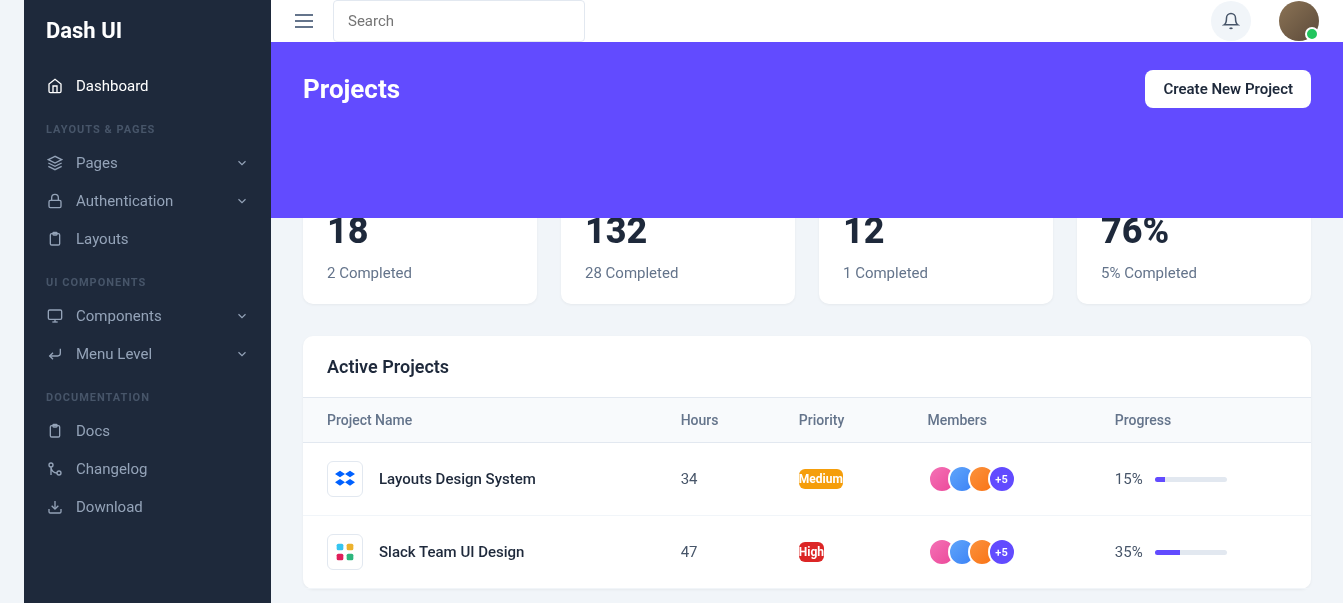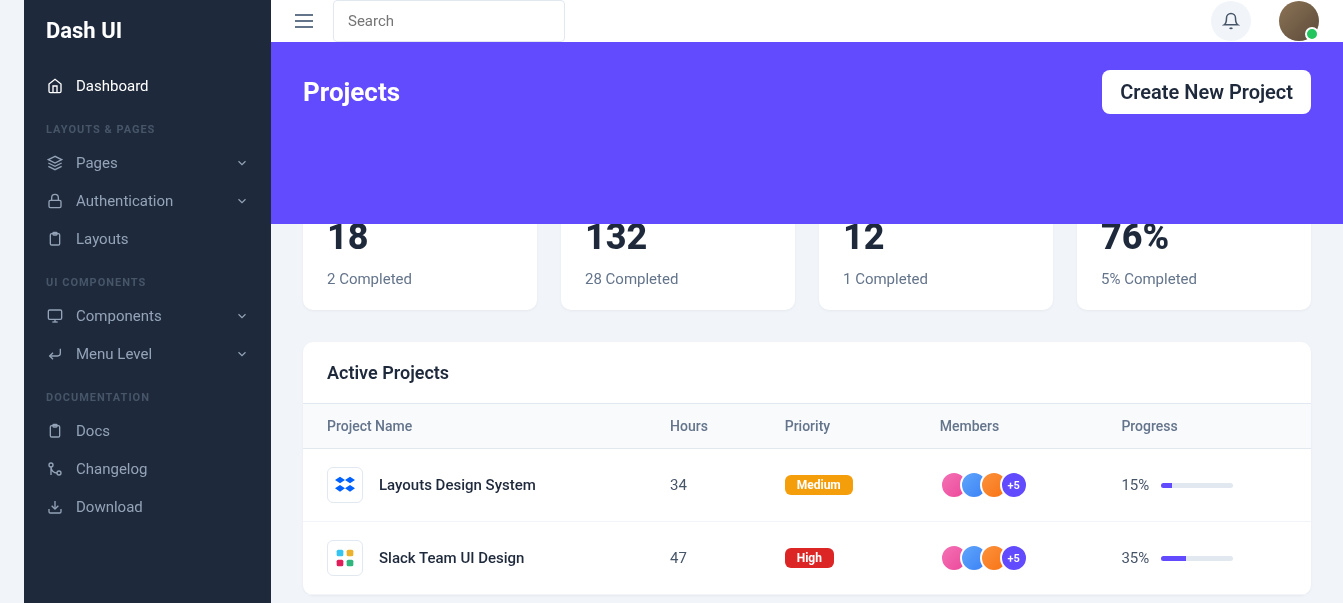--- a/index.html
+++ b/index.html
@@ -8,45 +8,45 @@
 .brand { font-size:22px; font-weight:700; color:#fff; padding:0 22px 24px; }
 .nav-item { display:flex; align-items:center; padding:10px 22px; color:#94a3b8; font-size:15px; cursor:pointer; }
 .nav-item.active { color:#fff; }
 .nav-item .chev { margin-left:auto; }
 .nav-item .icon { width:18px; height:18px; margin-right:12px; display:inline-flex; align-items:center; justify-content:center; }
 .nav-heading { padding:18px 22px 8px; font-size:11px; font-weight:700; letter-spacing:1px; color:#475569; }
 .main { flex:1; display:flex; flex-direction:column; height:100%; overflow:hidden; }
 .topbar { height:60px; background:#fff; display:flex; align-items:center; padding:0 24px; gap:16px; }
 .menu-icon { width:22px; height:22px; color:#64748b; cursor:pointer; display:flex; flex-direction:column; justify-content:center; gap:4px; }
 .menu-icon span { display:block; height:2px; background:#64748b; width:18px; }
-.search { width:232px; height:42px; border:1px solid #e2e8f0; border-radius:4px; padding:4px 14px; font-size:15px; color:#64748b; }
+.search { width:252px; height:42px; border:1px solid #e2e8f0; border-radius:4px; padding:4px 14px; font-size:15px; color:#64748b; }
 .topbar-spacer { flex:1; }
 .bell { width:40px; height:40px; background:#f1f5f9; border-radius:50%; display:flex; align-items:center; justify-content:center; color:#475569; cursor:pointer; margin-right:12px; }
 .avatar { width:40px; height:40px; border-radius:50%; background:linear-gradient(135deg,#8b7355,#5c4a3a); position:relative; cursor:pointer; }
 .avatar::after { content:""; position:absolute; bottom:0; right:0; width:10px; height:10px; background:#22c55e; border:2px solid #fff; border-radius:50%; }
 .hero { background:#624bff; padding:28px 32px 110px; position:relative; }
 .hero-row { display:flex; align-items:center; justify-content:space-between; }
 .hero h1 { color:#fff; font-size:26px; font-weight:700; }
-.btn-create { background:#fff; color:#1e293b; border:none; padding:10px 18px; border-radius:8px; font-size:20px; font-weight:600; cursor:pointer; }
+.btn-create { background:#fff; color:#1e293b; border:none; padding:10px 18px; border-radius:8px; font-size:15px; font-weight:600; cursor:pointer; }
 .content { padding:0 32px 32px; margin-top:-84px; }
 .stat-row { display:flex; gap:24px; margin-bottom:32px; }
 .card { background:#fff; border-radius:10px; padding:22px 24px; flex:1; box-shadow:0 1px 3px rgba(0,0,0,0.05); }
 .card-top { display:flex; align-items:center; justify-content:space-between; margin-bottom:20px; }
 .card-title { font-size:17px; font-weight:500; color:#1e293b; }
 .card-icon { width:34px; height:34px; background:#ede9fe; border-radius:6px; display:flex; align-items:center; justify-content:center; color:#624bff; }
 .card-value { font-size:36px; font-weight:800; color:#1e293b; margin-bottom:12px; }
 .card-sub { color:#64748b; font-size:15px; }
 .table-card { background:#fff; border-radius:10px; box-shadow:0 1px 3px rgba(0,0,0,0.05); }
 .table-title { padding:20px 24px; font-size:18px; font-weight:600; color:#1e293b; }
 table { width:100%; border-collapse:collapse; }
 thead th { text-align:left; padding:14px 24px; font-size:14px; font-weight:500; color:#64748b; background:#f8fafc; border-top:1px solid #e2e8f0; border-bottom:1px solid #e2e8f0; }
 tbody td { padding:18px 24px; font-size:15px; color:#475569; border-bottom:1px solid #f1f5f9; vertical-align:middle; }
 .proj-name { display:flex; align-items:center; gap:16px; font-weight:500; color:#1e293b; }
 .proj-logo { width:36px; height:36px; border-radius:6px; background:#fff; border:1px solid #e2e8f0; display:flex; align-items:center; justify-content:center; }
-.badge { display:inline-block; padding:3px 12px; border-radius:6px; font-size:12px; font-weight:700; color:#fff; }
+.badge { display:inline-block; padding:3px 0; border-radius:6px; font-size:12px; font-weight:700; color:#fff; }
 .badge.medium { background:#f59e0b; }
 .badge.high { background:#dc2626; }
 .members { display:flex; align-items:center; }
 .member { width:28px; height:28px; border-radius:50%; border:2px solid #fff; margin-left:-8px; }
 .member:first-child { margin-left:0; }
 .member.m1 { background:linear-gradient(135deg,#f472b6,#ec4899); }
 .member.m2 { background:linear-gradient(135deg,#60a5fa,#3b82f6); }
 .member.m3 { background:linear-gradient(135deg,#fb923c,#f97316); }
 .member.more { background:#624bff; color:#fff; font-size:11px; font-weight:600; display:flex; align-items:center; justify-content:center; }
 .progress-cell { display:flex; align-items:center; gap:12px; }

